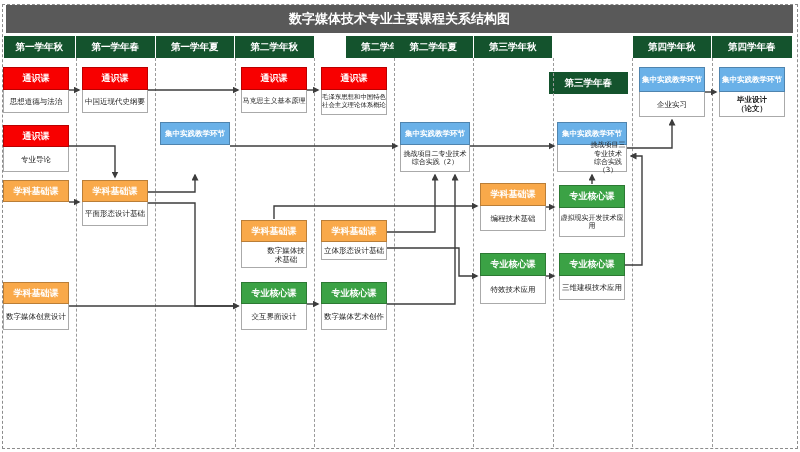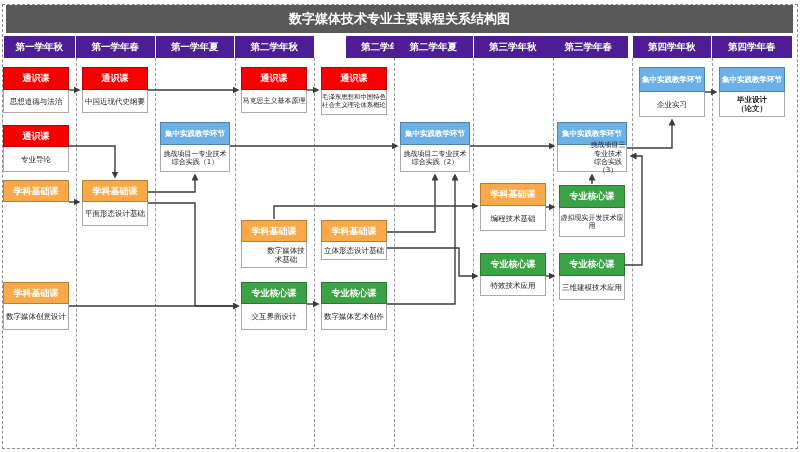--- a/index.html
+++ b/index.html
@@ -1,21 +1,21 @@
 <!DOCTYPE html>
 <html><head>
 <meta charset="utf-8">
 <style>
   html,body{margin:0;padding:0;background:#ffffff;}
   body{font-family:"DejaVu Sans","Liberation Sans",sans-serif;}
   #stage{position:relative;width:800px;height:452px;background:#ffffff;overflow:hidden;}
   #frame{position:absolute;left:2px;top:4px;width:794px;height:443px;border:1px dashed #8c8c8c;}
   #titlebar{position:absolute;left:6px;top:5px;width:787px;height:28px;background:#595959;
             color:#ffffff;font-weight:bold;font-size:13px;display:flex;align-items:center;justify-content:center;}
-  .colhead{position:absolute;top:36px;height:22px;background:#4c1d95;color:#ffffff;
+  .colhead{position:absolute;top:36px;height:22px;background:#14532d;color:#ffffff;
            font-weight:bold;font-size:9.5px;display:flex;align-items:center;justify-content:center;box-sizing:border-box;}
   .sep{position:absolute;top:58px;width:0;height:389px;border-left:1px dashed #9a9a9a;}
   .node{position:absolute;box-sizing:border-box;}
   .hdr{box-sizing:border-box;color:#ffffff;font-weight:bold;display:flex;align-items:center;justify-content:center;
        border:1px solid rgba(0,0,0,0.25);}
   .bod{box-sizing:border-box;background:#ffffff;border:1px solid #aaaaaa;border-top:none;color:#1a1a1a;
        display:flex;align-items:center;justify-content:center;text-align:center;white-space:pre-line;line-height:1.2;}
   #edges{position:absolute;left:0;top:0;width:800px;height:452px;pointer-events:none;}
 </style>
 </head>
@@ -25,21 +25,21 @@
   <div id="frame"></div>
   <div id="titlebar">数字媒体技术专业主要课程关系结构图</div>
   <div id="headrow">
       <div class="colhead" style="left: 3.5px; width: 71.5px;">第一学年秋</div>
       <div class="colhead" style="left: 76px; width: 78.5px;">第一学年春</div>
       <div class="colhead" style="left: 155.5px; width: 78.5px;">第一学年夏</div>
       <div class="colhead" style="left: 235px; width: 78.5px;">第二学年秋</div>
       <div class="colhead" style="left: 314.5px; width: 78.5px; margin-left: 31px;">第二学年春</div>
       <div class="colhead" style="left: 394px; width: 78.5px;">第二学年夏</div>
       <div class="colhead" style="left: 473.5px; width: 78.5px;">第三学年秋</div>
-      <div class="colhead" style="left: 549px; width: 78.5px;">第三学年春</div>
+      <div class="colhead" style="left: 549px; width: 78.5px; margin-top: 36px;">第三学年春</div>
       <div class="colhead" style="left: 632.5px; width: 78.5px;">第四学年秋</div>
       <div class="colhead" style="left: 712px; width: 79.5px;">第四学年春</div>
     </div>
   <div id="lanes">
       <div class="sep" style="left: 75.5px;"></div>
       <div class="sep" style="left: 155px;"></div>
       <div class="sep" style="left: 234.5px;"></div>
       <div class="sep" style="left: 314px;"></div>
       <div class="sep" style="left: 393.5px;"></div>
       <div class="sep" style="left: 473px;"></div>
@@ -94,22 +94,20 @@
       <div class="node" style="left: 82px; top: 67px; width: 66px;">
         <div class="hdr" style="height: 23px; background: rgb(248, 0, 0); font-size: 9px;">通识课</div>
         <div class="bod" style="height: 23px; font-size: 7.5px;">中国近现代史纲要</div>
       </div>
       <div class="node" style="left: 82px; top: 180px; width: 66px;">
         <div class="hdr" style="height: 22px; background: rgb(249, 169, 74); font-size: 9px;">学科基础课</div>
         <div class="bod" style="height: 24px; font-size: 7.5px;">平面形态设计基础</div>
       </div>
       <div class="node" style="left: 160px; top: 122px; width: 70px;">
         <div class="hdr" style="height: 23px; background: rgb(106, 177, 232); font-size: 7.5px;">集中实践教学环节</div>
-        <div class="bod" style="height: 27px; font-size: 7px;">挑战项目一专业技术
-综合实践（1）</div>
       </div>
       <div class="node" style="left: 241px; top: 67px; width: 66px;">
         <div class="hdr" style="height: 23px; background: rgb(248, 0, 0); font-size: 9px;">通识课</div>
         <div class="bod" style="height: 23px; font-size: 7px;">马克思主义基本原理</div>
       </div>
       <div class="node" style="left: 241px; top: 220px; width: 66px;">
         <div class="hdr" style="height: 22px; background: rgb(249, 169, 74); font-size: 9px;">学科基础课</div>
         <div class="bod" style="height: 26px; font-size: 7.5px; padding-left: 24px;">数字媒体技术基础</div>
       </div>
       <div class="node" style="left: 241px; top: 282px; width: 66px;">
@@ -133,21 +131,21 @@
         <div class="hdr" style="height: 23px; background: rgb(106, 177, 232); font-size: 7.5px;">集中实践教学环节</div>
         <div class="bod" style="height: 27px; font-size: 7px;">挑战项目二专业技术
 综合实践（2）</div>
       </div>
       <div class="node" style="left: 480px; top: 183px; width: 66px;">
         <div class="hdr" style="height: 23px; background: rgb(249, 169, 74); font-size: 9px;">学科基础课</div>
         <div class="bod" style="height: 25px; font-size: 7.5px;">编程技术基础</div>
       </div>
       <div class="node" style="left: 480px; top: 253px; width: 66px;">
         <div class="hdr" style="height: 23px; background: rgb(59, 162, 69); font-size: 9px;">专业核心课</div>
-        <div class="bod" style="height: 20px; font-size: 7.5px;">特效技术应用</div>
+        <div class="bod" style="height: 28px; font-size: 7.5px;">特效技术应用</div>
       </div>
       <div class="node" style="left: 557px; top: 122px; width: 70px;">
         <div class="hdr" style="height: 23px; background: rgb(106, 177, 232); font-size: 7.5px;">集中实践教学环节</div>
         <div class="bod" style="height: 27px; font-size: 7px; padding-left: 32px;">挑战项目三专业技术
 综合实践（3）</div>
       </div>
       <div class="node" style="left: 559px; top: 185px; width: 66px;">
         <div class="hdr" style="height: 23px; background: rgb(59, 162, 69); font-size: 9px;">专业核心课</div>
         <div class="bod" style="height: 29px; font-size: 7px;">虚拟现实开发技术应
 用</div>

